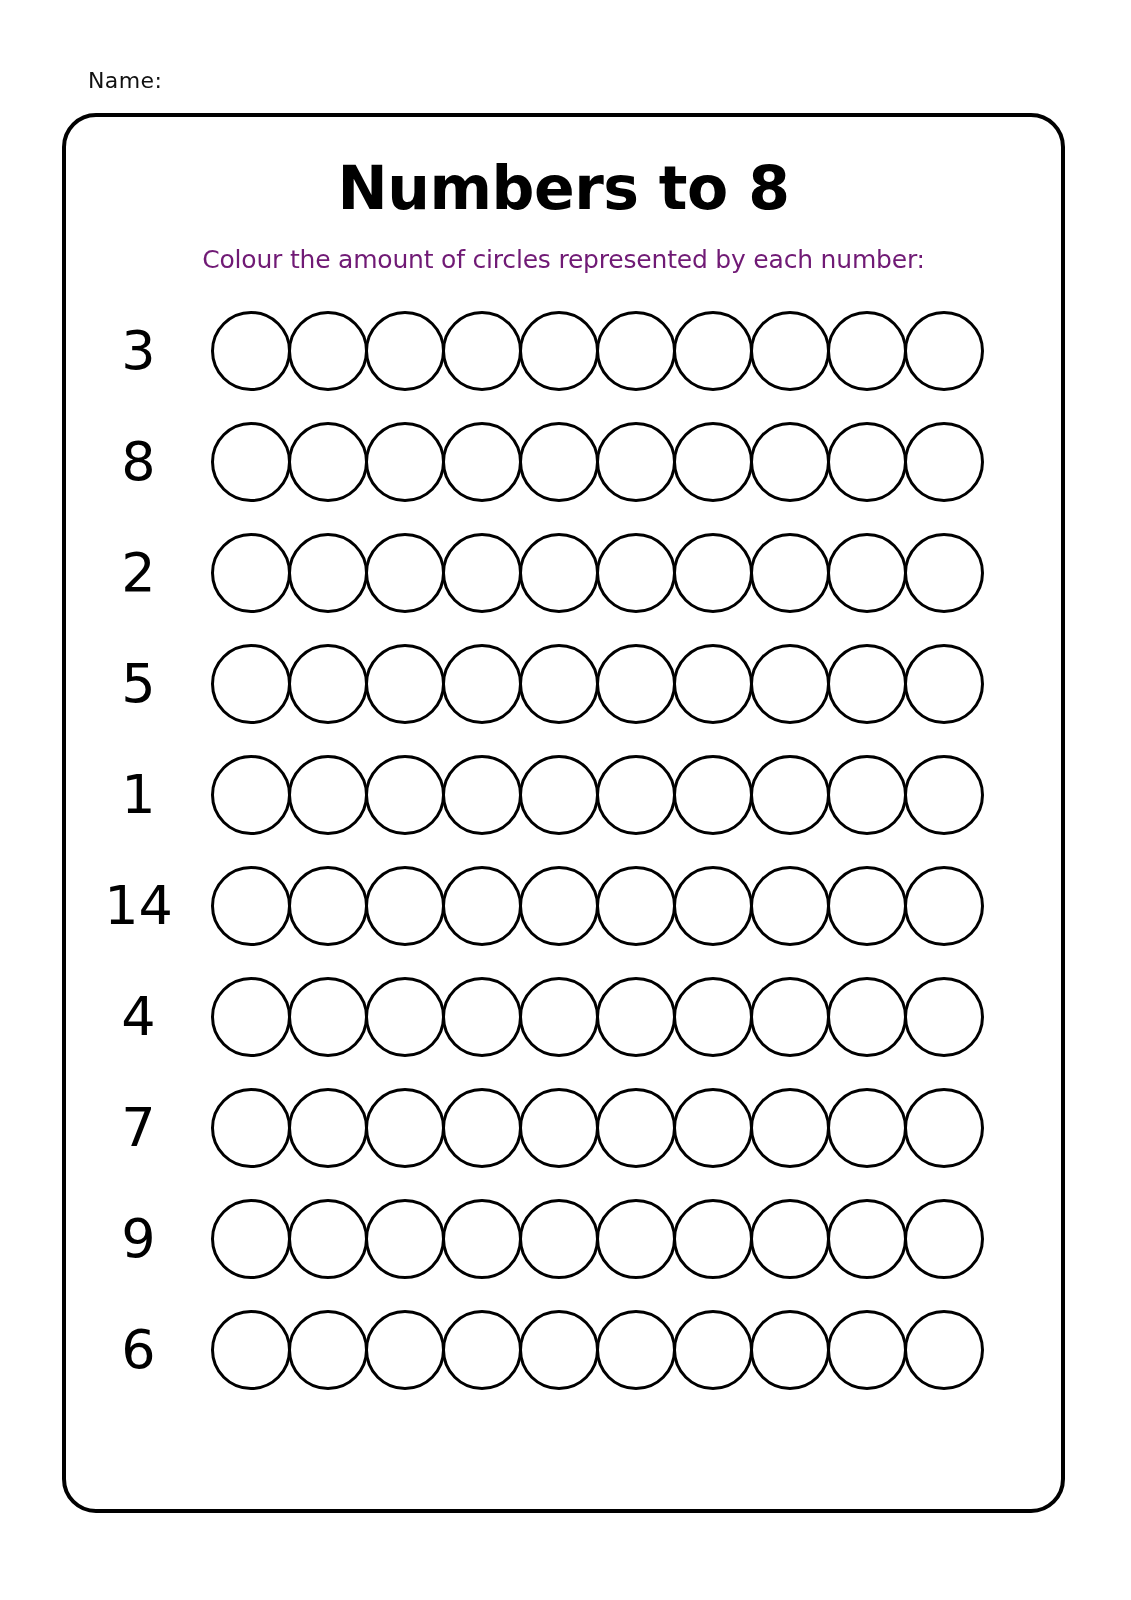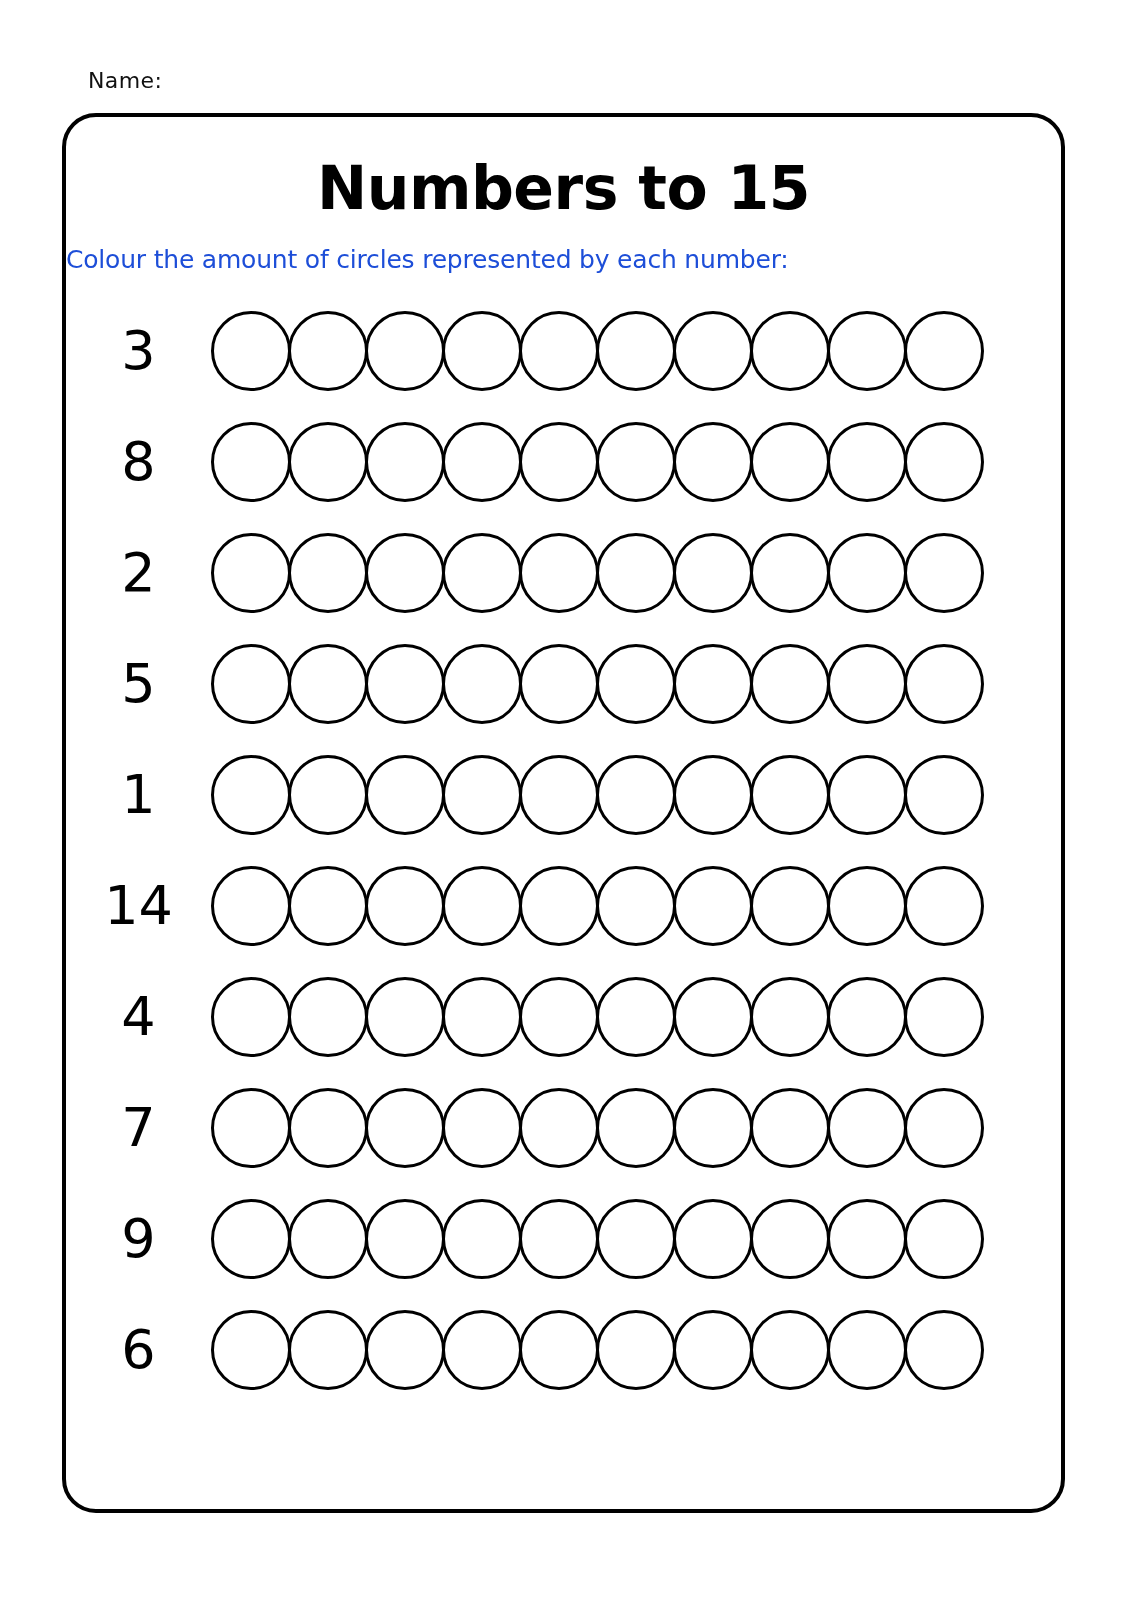--- a/index.html
+++ b/index.html
@@ -51,24 +51,25 @@
     font-weight: bold;
     font-size: 60px;
     letter-spacing: -0.5px;
     color: #000000;
   }
   .subtitle {
     position: absolute;
     left: 0;
     top: 128px;
     width: 100%;
+    text-align: center;
     font-family: "DejaVu Sans", sans-serif;
     font-size: 25px;
     letter-spacing: -0.2px;
-    color: #1d4ed8;
+    color: #701a75;
   }
   .rows {
     position: absolute;
     left: 0;
     top: 178px;
     width: 100%;
   }
   .row {
     display: flex;
     align-items: center;
@@ -101,21 +102,21 @@
 </style>
 </head>
 <body>
 
 <div class="sheet">
 
   <div class="name-line">Name:</div>
 
   <div class="frame">
 
-    <div class="title">Numbers to 15</div>
+    <div class="title">Numbers to 8</div>
 
     <div class="subtitle">Colour the amount of circles represented by each number:</div>
 
     <div class="rows">
         <div class="row">
           <div class="row-number">3</div>
           <div class="circles">
             <div class="circle"></div>
             <div class="circle"></div>
             <div class="circle"></div>

